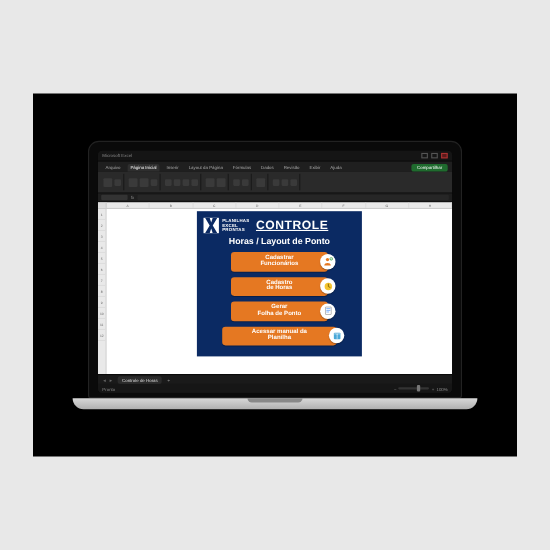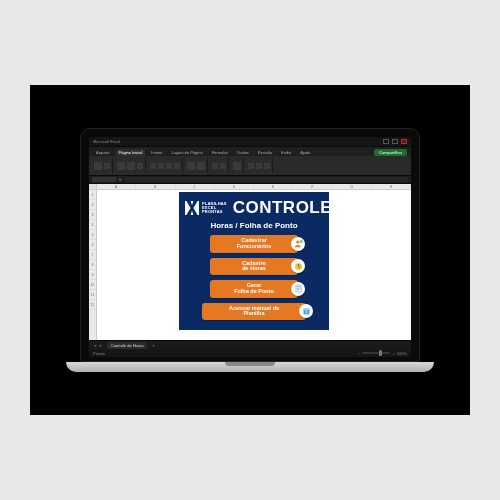--- a/index.html
+++ b/index.html
@@ -152,21 +152,21 @@
   .panel-head { display:flex; align-items:center; gap:6px; margin-bottom:2px;}
   .logo-box { display:flex; align-items:center; gap:3px;}
   .logo-sq {
     width:14px; height:14px; background:#fff; position:relative; flex:0 0 auto;
   }
   .logo-x {
     position:absolute; inset:0; background:#0b2a63;
     clip-path: polygon(10% 0,40% 0,50% 30%,60% 0,90% 0,60% 50%,90% 100%,60% 100%,50% 70%,40% 100%,10% 100%,40% 50%);
   }
   .logo-text { font-size:4px; line-height:4px; font-weight:700; letter-spacing:.2px;}
-  .title-big { font-size:17px; font-weight:800; letter-spacing:.5px;}
+  .title-big { font-size:11px; font-weight:800; letter-spacing:.5px;text-decoration:underline;}
   .subtitle { text-align:center; font-size:8px; font-weight:700; color:#fff; margin:3px 0 5px;}
   .menu-list { display:flex; flex-direction:column; gap:5px; align-items:center;}
   .menu-btn {
     width: 88px;
     background: #e57822;
     border-radius: 3px;
     padding: 3px 4px;
     position: relative;
     text-align: center;
     color: #fff;
@@ -311,21 +311,21 @@
                         <div class="logo-x"></div>
                       </div>
                     <div class="logo-text">
                       <div>PLANILHAS</div>
                       <div>EXCEL</div>
                       <div>PRONTAS</div>
                     </div>
                   </div>
                   <div class="title-big">CONTROLE</div>
                 </div>
-                <div class="subtitle">Horas / Folha de Ponto</div>
+                <div class="subtitle">Horas / Layout de Ponto</div>
 
                 <div class="menu-list">
                   <div class="menu-btn">
                     <span class="l1">Cadastrar</span>
                     <span class="l2">Funcionários</span>
                     <span class="btn-icon">
                       <svg viewBox="0 0 24 24">
                           <circle cx="10" cy="8" r="4" fill="#e57822"></circle>
                           <path d="M2 22c0-4 4-6 8-6s8 2 8 6" fill="#e57822"></path>
                           <circle cx="19" cy="6" r="4" fill="#2e9e3f"></circle>

